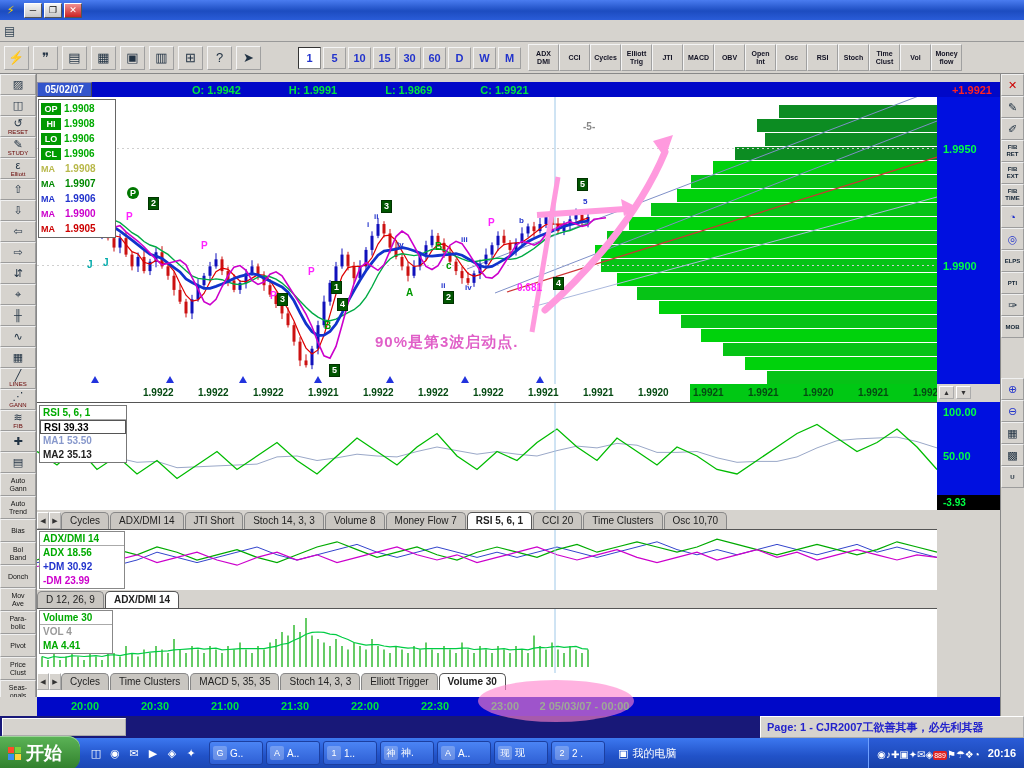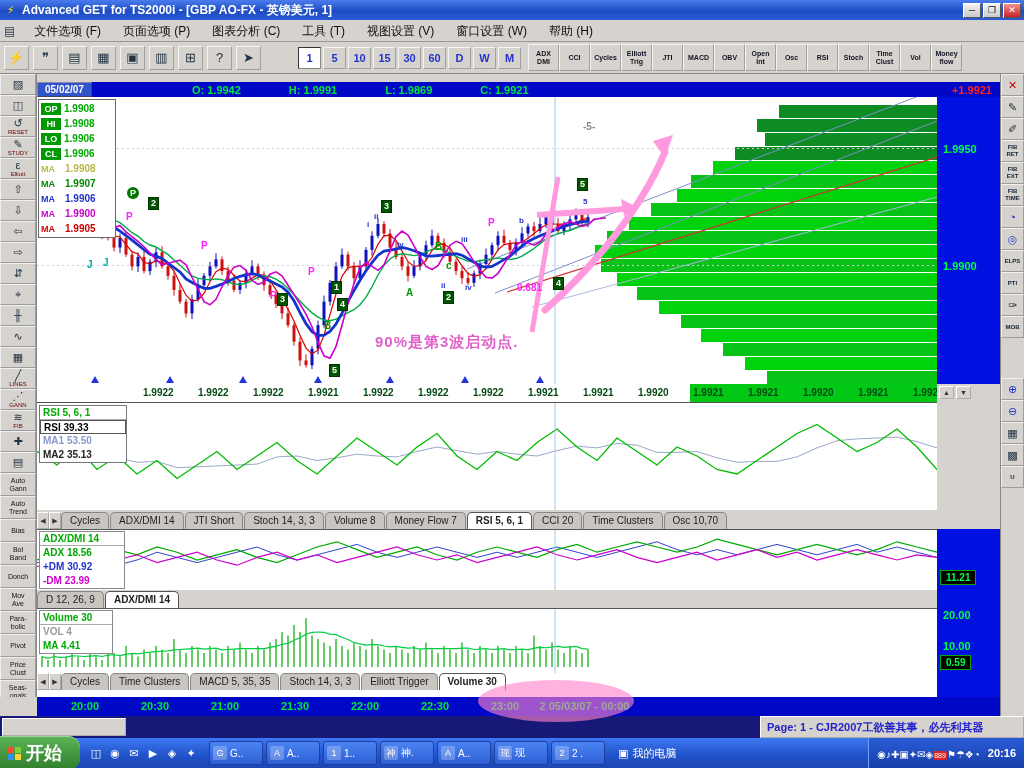--- a/index.html
+++ b/index.html
@@ -158,29 +158,27 @@
 
 #pink-ellipse{position:absolute;left:478px;top:680px;width:156px;height:42px;border-radius:50%;background:rgba(255,130,205,.62);z-index:25;}
 </style>
 </head>
 <body>
 
 <div id="window">
 
   <div id="titlebar">
     <span class="ticon">⚡</span>
-    <span class="ttext">Advanced GET for TS2000i - [GBP AO-FX - 英镑美元, 1]</span>
     <span class="tbtn">─</span>
     <span class="tbtn">❐</span>
     <span class="tbtn close">✕</span>
   </div>
 
   <div id="menubar">
     <span class="micon">▤</span>
-    <span id="menu-items"><span class="menu-item">文件选项 (F)</span><span class="menu-item">页面选项 (P)</span><span class="menu-item">图表分析 (C)</span><span class="menu-item">工具 (T)</span><span class="menu-item">视图设置 (V)</span><span class="menu-item">窗口设置 (W)</span><span class="menu-item">帮助 (H)</span></span>
   </div>
 
   <div id="toolbarbar">
     <span id="tb-left">
         <button class="tb-icon">⚡</button>
         <button class="tb-icon">❞</button>
         <button class="tb-icon">▤</button>
         <button class="tb-icon">▦</button>
         <button class="tb-icon">▣</button>
         <button class="tb-icon">▥</button>
@@ -744,20 +742,25 @@
         <polyline points="0,48.5 20,62 40,44 60,66.5 80,53 100,71 120,57.5 140,75.5 160,62 180,48.5 200,66.5 220,53 240,39.5 260,57.5 280,71 300,53 320,35 340,48.5 360,62 380,44 400,30.5 420,53 440,66.5 460,48.5 480,57.5 500,39.5 520,26 540,44 560,57.5 580,35 600,48.5 620,62 640,44 660,53 680,66.5 700,71 720,57.5 740,44 760,30.5 780,21.5 800,35 820,48.5 840,39.5 860,26 880,44 900,66.5" fill="none" stroke="#00bb00" stroke-width="1.3"></polyline>
         <line x1="518" y1="0" x2="518" y2="108" stroke="#9fc8e8"></line>
       </svg>
     <div id="rsi-box">
       <div class="r-title">RSI 5, 6, 1</div>
       <div class="r-val">RSI 39.33</div>
       <div class="r-ma1">MA1 53.50</div>
       <div class="r-ma2">MA2 35.13</div>
     </div>
   </div>
+  <div id="rsi-scale">
+    <span class="scale-lab" style="top:4px">100.00</span>
+    <span class="scale-lab" style="top:48px">50.00</span>
+    <div class="black">-3.93</div>
+  </div>
 
   <div id="tabrow1" class="tabrow">
       <span class="tab-nav">◀</span>
       <span class="tab-nav">▶</span>
       <span class="tab">Cycles</span>
       <span class="tab">ADX/DMI 14</span>
       <span class="tab">JTI Short</span>
       <span class="tab">Stoch 14, 3, 3</span>
       <span class="tab">Volume 8</span>
       <span class="tab">Money Flow 7</span>
@@ -773,26 +776,20 @@
         <polyline points="0,30 20,23.5 40,32.599999999999994 60,27.4 80,19.6 100,24.799999999999997 120,17 140,22.199999999999996 160,30 180,24.799999999999997 200,19.6 220,27.4 240,32.599999999999994 260,24.799999999999997 280,17 300,11.799999999999997 320,19.6 340,27.4 360,22.199999999999996 380,17 400,24.799999999999997 420,30 440,22.199999999999996 460,17 480,22.199999999999996 500,27.4 520,19.6 540,14.399999999999999 560,22.199999999999996 580,17 600,11.799999999999997 620,17 640,22.199999999999996 660,17 680,9.199999999999996 700,14.399999999999999 720,19.6 740,24.799999999999997 760,19.6 780,14.399999999999999 800,19.6 820,24.799999999999997 840,19.6 860,11.799999999999997 880,17 900,22.199999999999996" fill="none" stroke="#00aa00" stroke-width="1.2"></polyline>
         <polyline points="0,36.5 20,32.599999999999994 40,27.4 60,35.2 80,30 100,24.799999999999997 120,32.599999999999994 140,27.4 160,22.199999999999996 180,30 200,35.2 220,27.4 240,22.199999999999996 260,30 280,24.799999999999997 300,32.599999999999994 320,27.4 340,22.199999999999996 360,17 380,24.799999999999997 400,30 420,24.799999999999997 440,32.599999999999994 460,27.4 480,22.199999999999996 500,17 520,24.799999999999997 540,30 560,24.799999999999997 580,19.6 600,27.4 620,32.599999999999994 640,27.4 660,22.199999999999996 680,30 700,24.799999999999997 720,19.6 740,27.4 760,22.199999999999996 780,30 800,24.799999999999997 820,19.6 840,24.799999999999997 860,30 880,24.799999999999997 900,27.4" fill="none" stroke="#cc00cc" stroke-width="1.2"></polyline>
         <line x1="518" y1="0" x2="518" y2="61" stroke="#9fc8e8"></line>
       </svg>
     <div id="adx-box">
       <div class="a-title">ADX/DMI 14</div>
       <div class="a-adx">ADX 18.56</div>
       <div class="a-pdm">+DM 30.92</div>
       <div class="a-mdm">-DM 23.99</div>
     </div>
-  </div>
-  <div id="lower-scale">
-    <span class="valbox" style="top:41px">11.21</span>
-    <span class="slab" style="top:80px">20.00</span>
-    <span class="slab" style="top:111px">10.00</span>
-    <span class="valbox" style="top:126px">0.59</span>
   </div>
 
   <div id="tabrow2" class="tabrow">
       <span class="tab">D 12, 26, 9</span>
       <span class="tab active">ADX/DMI 14</span>
     </div>
 
   <div id="vol">
     <svg id="vol-svg" width="900" height="64">
         <line x1="5" y1="58" x2="5" y2="47.5" stroke="#00aa00" stroke-width="1.2"></line>

